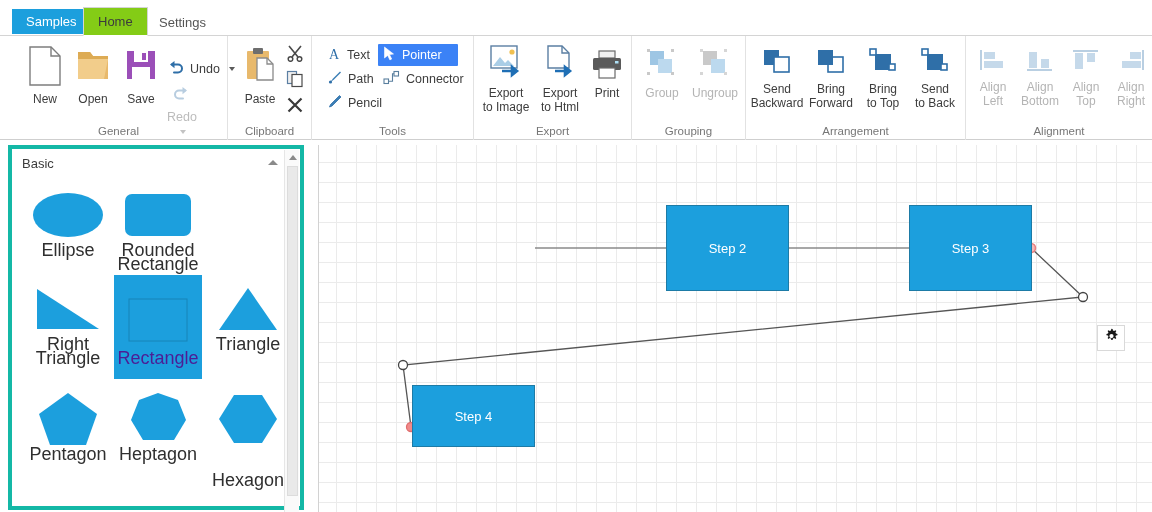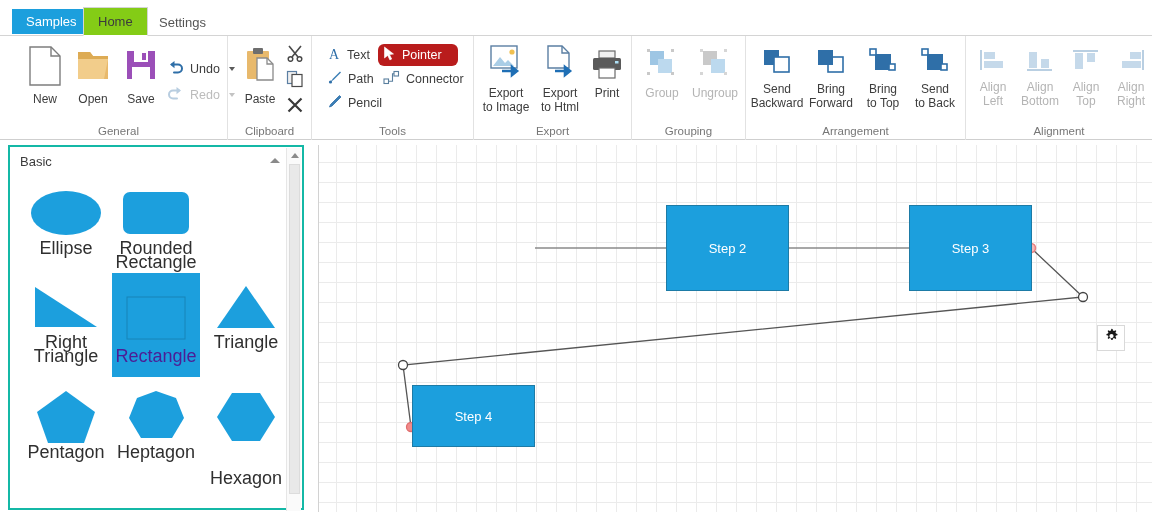--- a/index.html
+++ b/index.html
@@ -62,33 +62,33 @@
     line-height: 13.5px; margin-top: 3px; white-space: pre-line;
   }
   .btn.disabled .lbl { color: #b4b4b4; }
   .ico { display: block; }
 
   
   .rowbtn {
     position: absolute; display: flex; align-items: center; gap: 6px;
     font-size: 12.5px; color: #3d3d3d; padding: 2px 5px; cursor: default;
   }
-  .rowbtn.sel { background: #b91c1c; color: #ffffff; border-radius: 6px; }
-  .rowbtn.disabled { color: #bcbcbc; }
+  .rowbtn.sel { background: #3b82f6; color: #ffffff; border-radius: 1px; }
+  .rowbtn.disabled { color: #bcbcbc; flex-direction: column; }
   .caret {
     width: 0; height: 0; margin-left: 3px;
     border-left: 3.5px solid transparent; border-right: 3.5px solid transparent;
     border-top: 4px solid #5a5a5a;
   }
   .caret.dis { border-top-color: #c3c3c3; }
 
   
   .sidebar {
     position: absolute; left: 8px; top: 145px; width: 296px; height: 365px;
-    background: #ffffff; border: 2px solid #14b8a6;
+    background: #ffffff; border: 4px solid #14b8a6;
   }
   .pal-header {
     position: absolute; left: 0; top: 0; width: 100%; height: 28px;
     display: flex; align-items: center; padding-left: 10px;
     font-size: 13px; color: #3c3c3c; background: #fff;
   }
   .pal-chevron {
     position: absolute; right: 22px; top: 11px;
     width: 0; height: 0;
     border-left: 5px solid transparent; border-right: 5px solid transparent;

